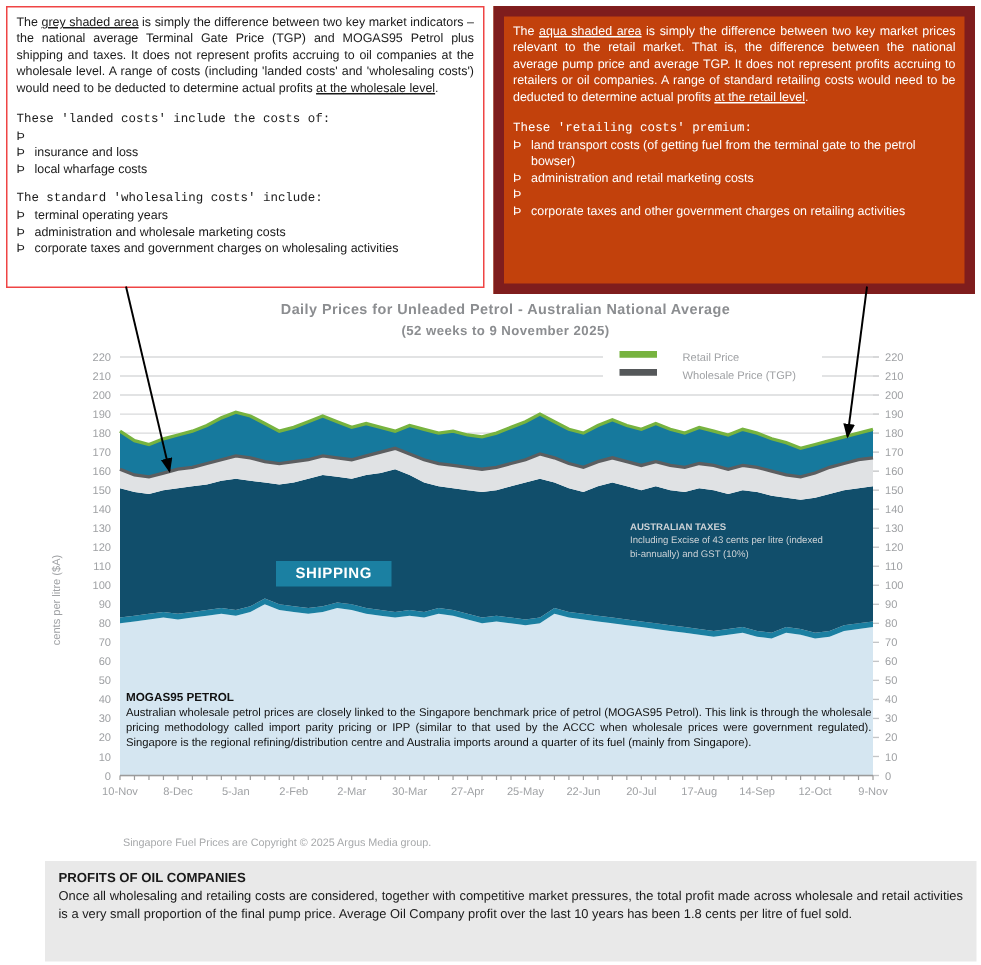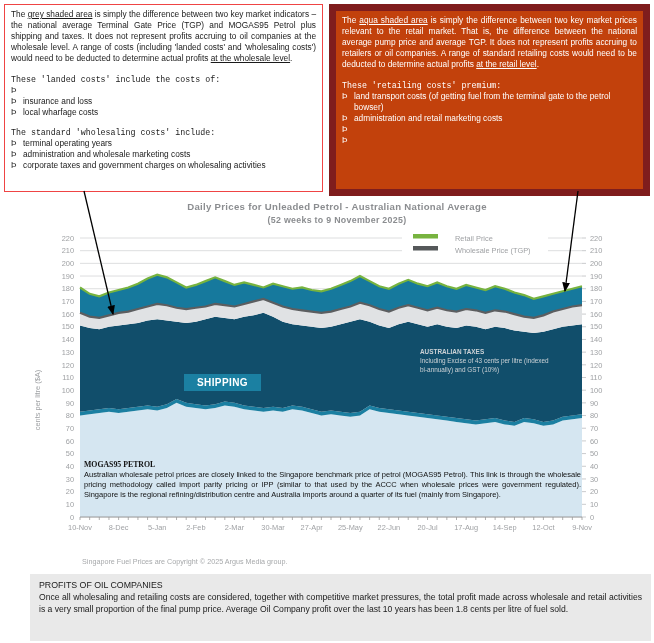--- a/index.html
+++ b/index.html
@@ -20,25 +20,25 @@
   #chart-svg{position:absolute;left:0;top:228px;}
   #chart-svg text{font-family:"Liberation Sans",sans-serif;}
   .tick{font-size:7.4px;fill:#9fa1a4;}
   #shipping-box{position:absolute;left:184px;top:374px;background:#1b80a2;color:#fff;
                font-size:10px;font-weight:bold;padding:3px 13px;letter-spacing:.4px;}
   #taxes-note{position:absolute;left:420px;top:348px;width:132px;color:#ccd2d6;
                font-size:6.4px;line-height:1.4;}
   #taxes-note .t{font-weight:bold;}
   #mogas-note{position:absolute;left:84px;top:460px;width:497px;font-size:7.5px;
                line-height:1.32;text-align:justify;color:#111;}
-  #mogas-note .t{font-weight:bold;font-size:7.8px;font-family:Liberation Serif, serif;}
+  #mogas-note .t{font-weight:bold;font-size:7.8px;}
   #copyright{position:absolute;left:38px;top:557px;font-size:7.2px;color:#a7a9ab;padding-left:44px;}
   #profits-box{position:absolute;left:30px;top:574px;width:621px;height:67px;background:#e9e9e9;
                box-sizing:border-box;padding:5px 9px;font-size:8.6px;line-height:1.4;}
-  #profits-box .t{font-weight:normal;font-size:8.8px;}
+  #profits-box .t{font-weight:bold;font-size:8.8px;}
   #profits-body{text-align:justify;}
   #arrows{position:absolute;left:0;top:0;pointer-events:none;z-index:6;}
 </style>
 </head>
 <body>
 
 <div id="page">
 
   <div id="leftbox" class="abox">
     <p class="para"><span>The </span><span class="u">grey shaded area</span><span> is simply the difference between two key market indicators – the national average Terminal Gate Price (TGP) and MOGAS95 Petrol plus shipping and taxes. It does not represent profits accruing to oil companies at the wholesale level. A range of costs (including 'landed costs' and 'wholesaling costs') would need to be deducted to determine actual profits </span><span class="u">at the wholesale level</span><span>.</span></p>
@@ -83,20 +83,21 @@
         </div>
         <div class="li">
           <span class="blt">Þ</span>
           <span>administration and retail marketing costs</span>
         </div>
         <div class="li">
           <span class="blt">Þ</span>
         </div>
         <div class="li">
           <span class="blt">Þ</span>
+          <span>corporate taxes and other government charges on retailing activities</span>
         </div>
       </div>
   </div>
 
   <div id="chart-title">Daily Prices for Unleaded Petrol - Australian National Average</div>
   <div id="chart-subtitle">(52 weeks to 9 November 2025)</div>
 
   <svg id="chart-svg" width="654" height="318">
       <line x1="80" y1="289" x2="582" y2="289" stroke="#d9dadb" stroke-width="0.9"></line>
       <line x1="582" y1="289" x2="586" y2="289" stroke="#c4c5c7" stroke-width="0.9"></line>

